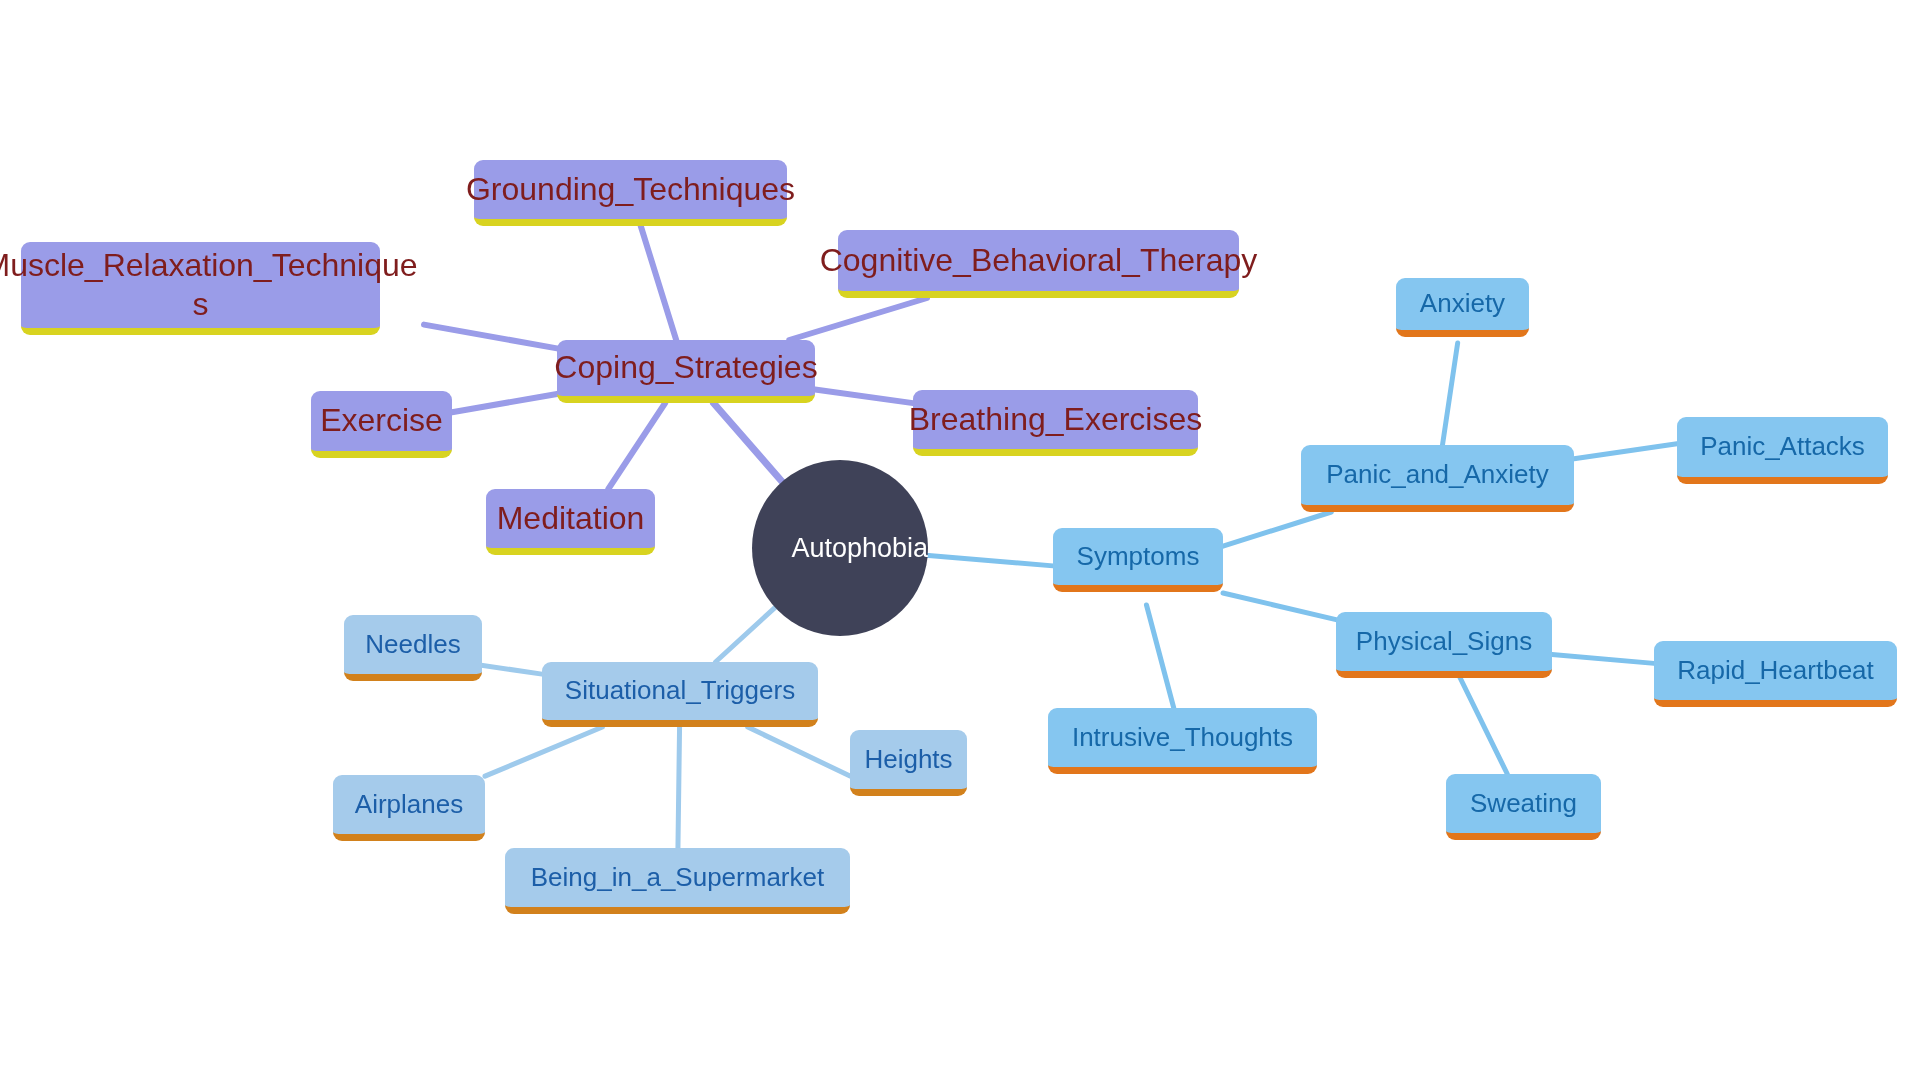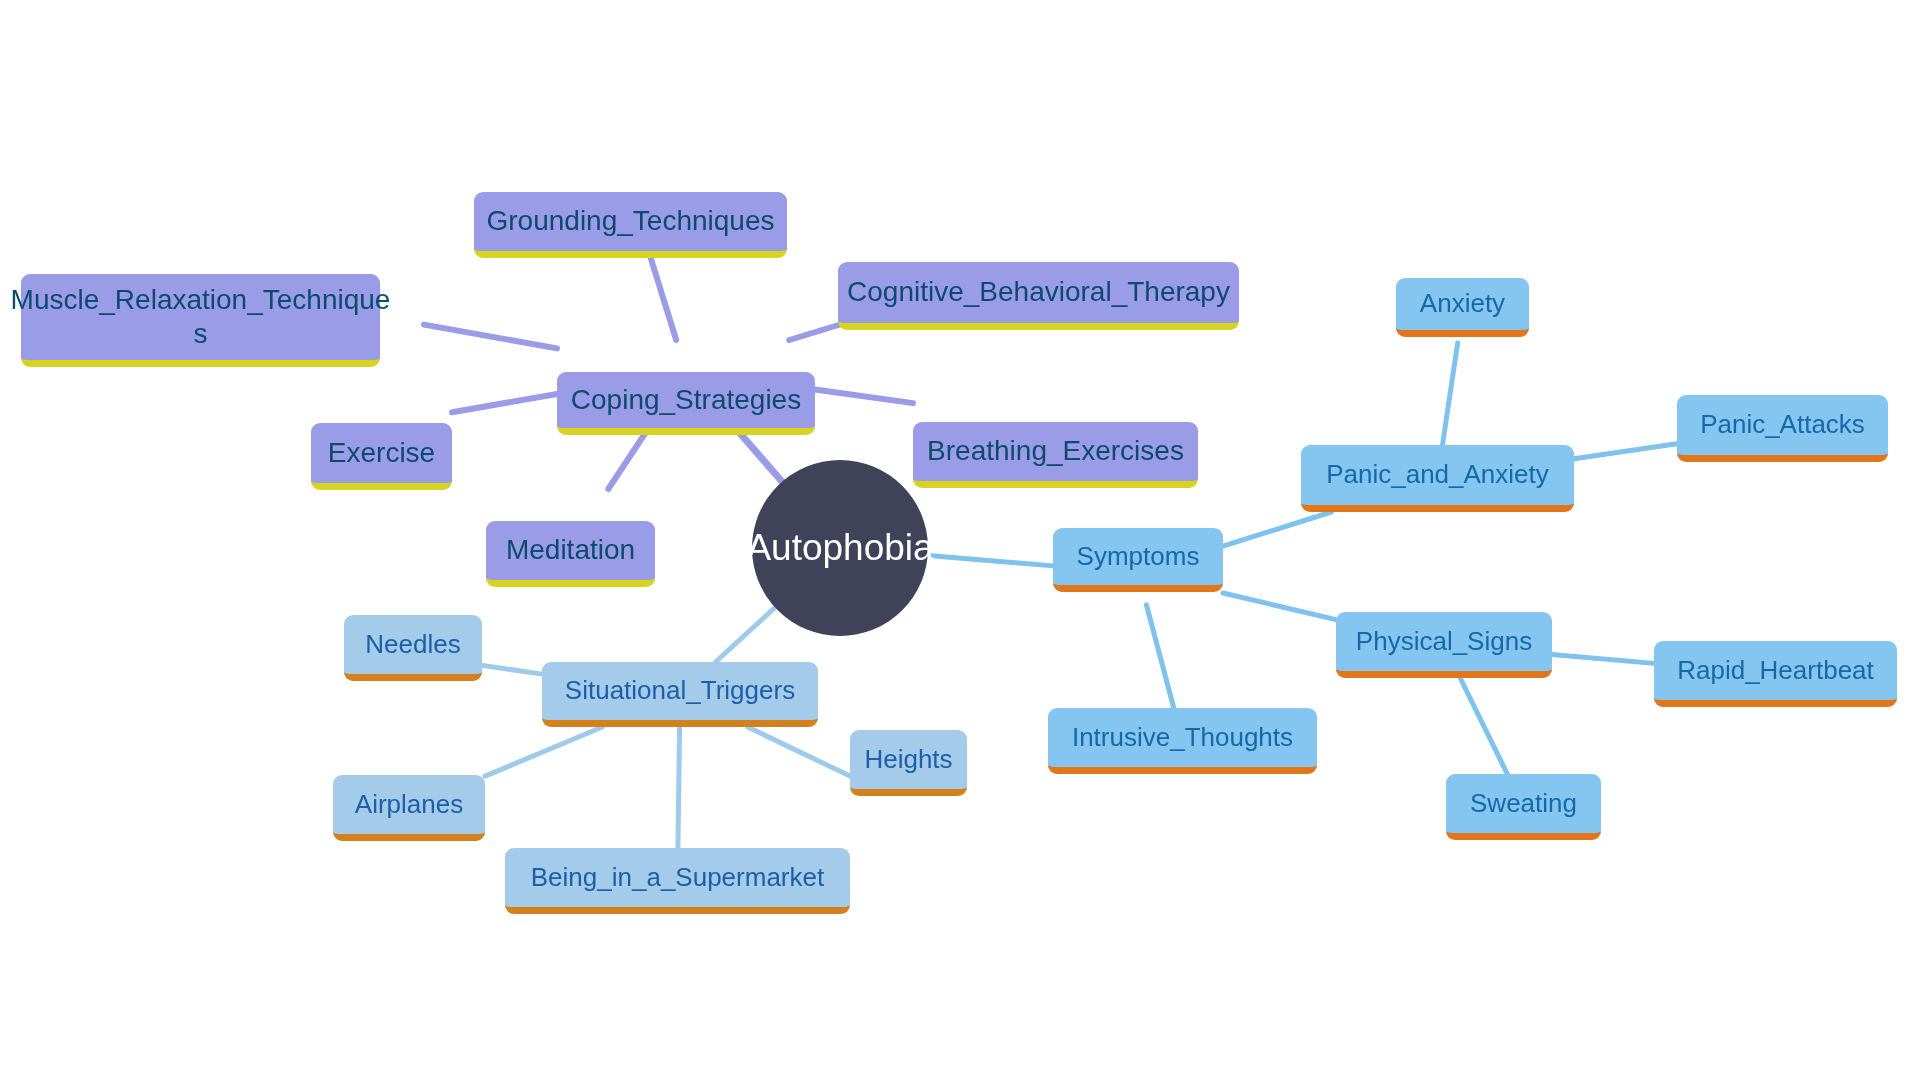--- a/index.html
+++ b/index.html
@@ -34,44 +34,44 @@
     justify-content: center;
     text-align: center;
     border-radius: 9px;
     line-height: 1.22;
     padding: 0 12px;
     z-index: 5;
     white-space: pre-line;
   }
   .node.branch-cope {
     background: #9a9ce8;
-    color: #0c4a6e;
+    color: #7f1d1d;
     border-bottom: 7px solid #d8d320;
-    font-size: 28px;
-    margin-top: 32px;
+    font-size: 32px;
   }
   .node.branch-symp {
     background: #85c6f0;
     color: #1668a8;
     border-bottom: 7px solid #e2761b;
     font-size: 26px;
   }
   .node.branch-trig {
     background: #a5cbeb;
     color: #1c5ea8;
     border-bottom: 7px solid #d2811c;
     font-size: 26px;
   }
   .node.root {
     background: #3f4258;
     color: #ffffff;
     border-radius: 50%;
     border-bottom: none;
-    font-size: 37px;
+    font-size: 27px;
     padding: 0;
+    justify-content: flex-end;
   }
 </style>
 </head>
 <body>
 
 <div id="canvas">
   <svg id="edge-layer" viewBox="0 0 1920 1080" preserveAspectRatio="none">
       <line x1="783.4596337093542" y1="483.1988659071494" x2="713.4844192634561" y2="403" stroke="#9a9ce8" stroke-width="7" stroke-linecap="round"></line>
       <line x1="676.2058823529412" y1="340" x2="640.7605042016806" y2="226" stroke="#9a9ce8" stroke-width="6" stroke-linecap="round"></line>
       <line x1="557" y1="348.3996763754045" x2="424" y2="324.58306364617044" stroke="#9a9ce8" stroke-width="6" stroke-linecap="round"></line>
@@ -99,21 +99,21 @@
       <div class="node branch-cope" style="left: 474px; top: 160px; width: 313px; height: 66px;"><span>Grounding_Techniques</span></div>
       <div class="node branch-cope" style="left: 21px; top: 242px; width: 359px; height: 93px;"><span>Muscle_Relaxation_Technique
 s</span></div>
       <div class="node branch-cope" style="left: 838px; top: 230px; width: 401px; height: 68px;"><span>Cognitive_Behavioral_Therapy</span></div>
       <div class="node branch-cope" style="left: 311px; top: 391px; width: 141px; height: 67px;"><span>Exercise</span></div>
       <div class="node branch-cope" style="left: 486px; top: 489px; width: 169px; height: 66px;"><span>Meditation</span></div>
       <div class="node branch-cope" style="left: 913px; top: 390px; width: 285px; height: 66px;"><span>Breathing_Exercises</span></div>
       <div class="node branch-symp" style="left: 1053px; top: 528px; width: 170px; height: 64px; align-items: center;"><span>Symptoms</span></div>
       <div class="node branch-symp" style="left: 1301px; top: 445px; width: 273px; height: 67px;"><span>Panic_and_Anxiety</span></div>
       <div class="node branch-symp" style="left: 1396px; top: 278px; width: 133px; height: 59px;"><span>Anxiety</span></div>
-      <div class="node branch-symp" style="left: 1677px; top: 395px; width: 211px; height: 67px;"><span>Panic_Attacks</span></div>
+      <div class="node branch-symp" style="left: 1677px; top: 417px; width: 211px; height: 67px;"><span>Panic_Attacks</span></div>
       <div class="node branch-symp" style="left: 1336px; top: 612px; width: 216px; height: 66px;"><span>Physical_Signs</span></div>
       <div class="node branch-symp" style="left: 1654px; top: 641px; width: 243px; height: 66px;"><span>Rapid_Heartbeat</span></div>
       <div class="node branch-symp" style="left: 1446px; top: 774px; width: 155px; height: 66px;"><span>Sweating</span></div>
       <div class="node branch-symp" style="left: 1048px; top: 708px; width: 269px; height: 66px;"><span>Intrusive_Thoughts</span></div>
       <div class="node branch-trig" style="left: 542px; top: 662px; width: 276px; height: 65px;"><span>Situational_Triggers</span></div>
       <div class="node branch-trig" style="left: 296px; top: 615px; width: 138px; height: 66px; margin-left: 48px;"><span>Needles</span></div>
       <div class="node branch-trig" style="left: 333px; top: 775px; width: 152px; height: 66px;"><span>Airplanes</span></div>
       <div class="node branch-trig" style="left: 505px; top: 848px; width: 345px; height: 66px;"><span>Being_in_a_Supermarket</span></div>
       <div class="node branch-trig" style="left: 850px; top: 730px; width: 117px; height: 66px; align-items: center;"><span>Heights</span></div>
     </div>

